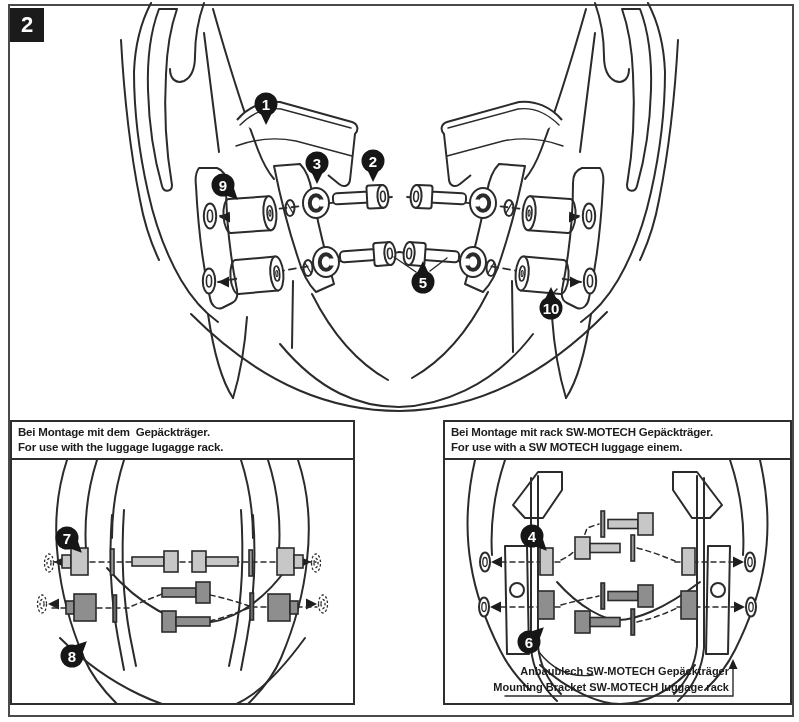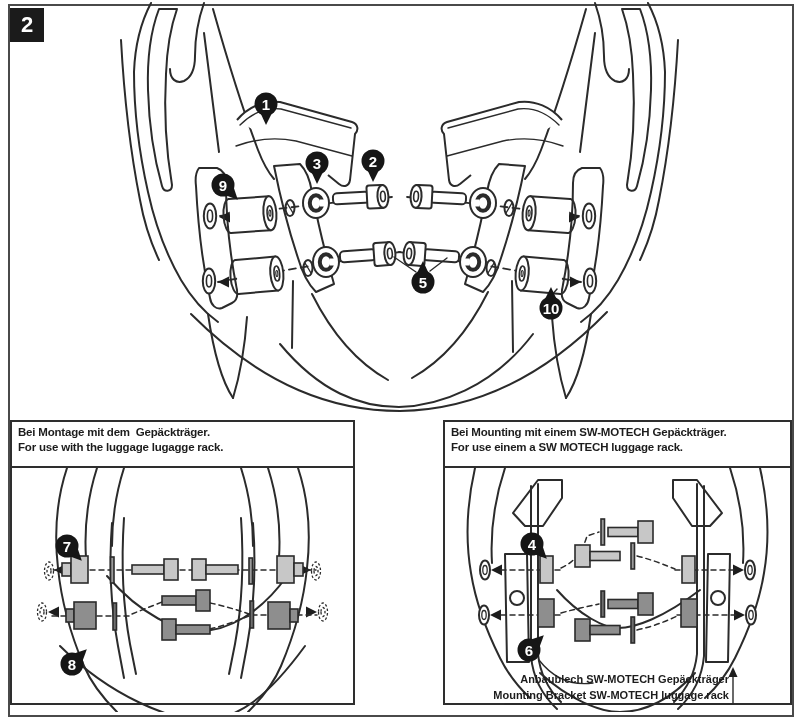--- a/index.html
+++ b/index.html
@@ -7,21 +7,21 @@
         font-family:"Liberation Sans",sans-serif;}
   .page-frame{position:absolute;left:8px;top:4px;right:5px;bottom:5px;
               border:2px solid #4a4a4a;pointer-events:none;}
   .step-badge{position:absolute;left:10px;top:8px;width:34px;height:34px;background:#1b1b1b;
               color:#fff;font-weight:bold;font-size:22px;display:flex;align-items:center;
               justify-content:center;z-index:5;}
   .main-svg{position:absolute;left:0;top:0;}
   .panel{position:absolute;border:2px solid #2e2e2e;background:#fff;box-sizing:border-box;}
   .panel-left{left:10px;top:420px;width:345px;height:285px;}
   .panel-right{left:443px;top:420px;width:349px;height:285px;}
-  .panel-header{border-bottom:2px solid #2e2e2e;padding:3px 6px 8px 6px;height:33px;box-sizing:content-box;}
+  .panel-header{border-bottom:2px solid #2e2e2e;padding:3px 6px 0 6px;height:33px;box-sizing:content-box;}
   .panel-header div{font-weight:bold;font-size:11.5px;line-height:14.5px;color:#1c1c1c;letter-spacing:-0.2px;white-space:pre;}
   .panel svg{display:block;}
 
   
   .ol{fill:none;stroke:#2b2b2b;stroke-width:2;stroke-linecap:round;stroke-linejoin:round;}
   .ol-f{fill:#fff;stroke:#2b2b2b;stroke-width:2;stroke-linejoin:round;}
   .thin{fill:none;stroke:#2b2b2b;stroke-width:1.4;stroke-linecap:round;}
   .dash{fill:none;stroke:#2b2b2b;stroke-width:1.8;stroke-dasharray:7 5;stroke-linecap:round;}
   .dash2{fill:none;stroke:#2b2b2b;stroke-width:1.5;stroke-dasharray:5 4;stroke-linecap:round;}
   .dotted-e{fill:none;stroke:#2b2b2b;stroke-width:1.3;stroke-dasharray:2.5 2;}
@@ -230,22 +230,22 @@
       <g class="callout" transform="translate(60,196)">
         <path class="co-tail" d="M-6.5,7 L0,21 L7.5,6 Z" transform="rotate(-135)"></path>
           <circle r="11.5"></circle>
         <text class="co-num" y="5.5">8</text>
       </g>
     </svg>
   </div>
 
   <div class="panel panel-right">
     <div class="panel-header">
-      <div>Bei Mounting mit einem SW-MOTECH Gepäckträger.</div>
-      <div>For use einem a SW MOTECH luggage rack.</div>
+      <div>Bei Montage mit rack SW-MOTECH Gepäckträger.</div>
+      <div>For use with a SW MOTECH luggage einem.</div>
     </div>
     <svg width="345" height="244" viewBox="0 0 345 244">
       <defs>
         <g id="prFrame">
           <path class="ol" d="M30,0 C22,35 20,70 26,105 C30,130 40,160 55,190 C62,204 72,218 85,230" stroke-width="1.8"></path>
           <path class="ol" d="M60,0 C50,30 45,62 47,95" stroke-width="1.8"></path>
           <path class="ol-f" d="M68,45 L93,12 L117,12 L117,30 L98,58 L80,58 Z" stroke-width="1.6"></path>
           <path class="ol" d="M86,18 L86,188 C88,210 98,228 112,241" stroke-width="1.6"></path>
           <path class="ol" d="M93,16 L93,186 C95,206 104,222 116,234" stroke-width="1.6"></path>
 

